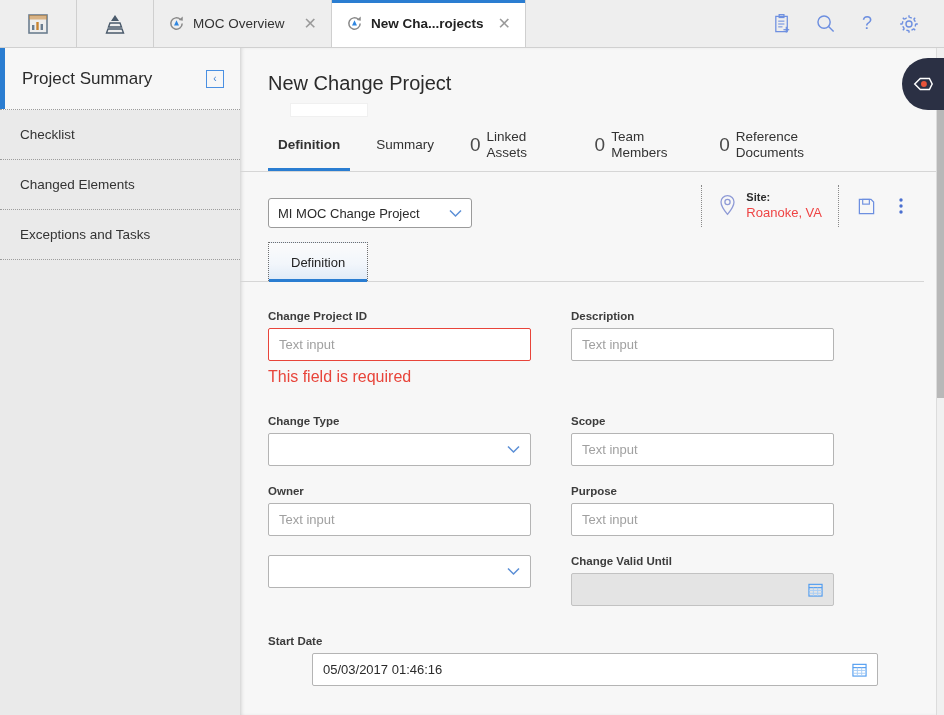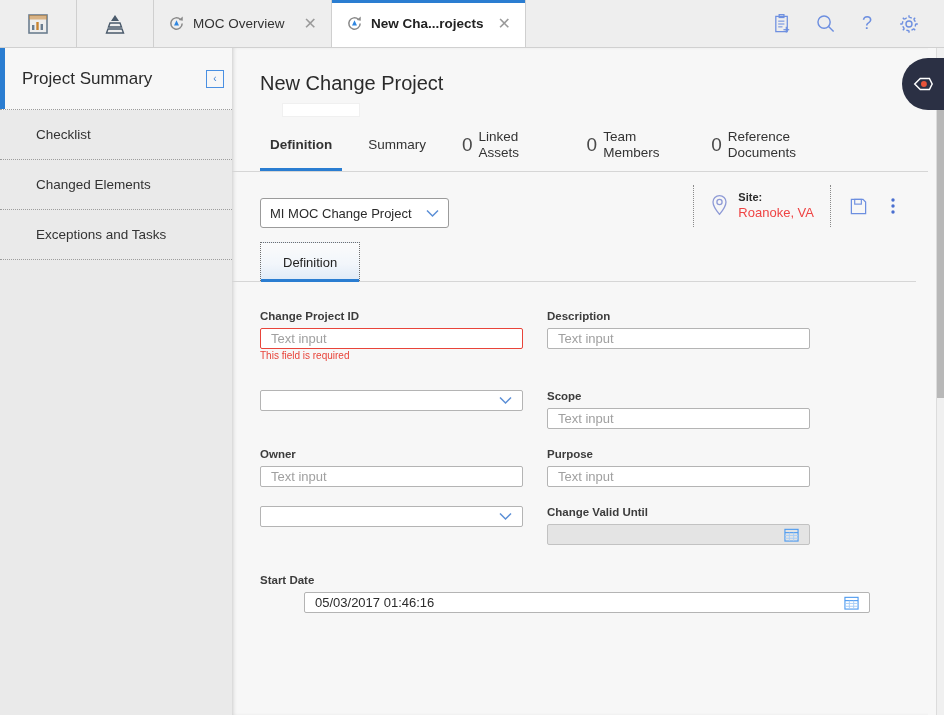--- a/index.html
+++ b/index.html
@@ -71,29 +71,29 @@
     background: #2a7dd1;
   }
   .sb-title { font-size: 17px; color: #2b2b2b; }
   .sb-collapse {
     width: 18px; height: 18px; border: 1px solid #4a90e2;
     display: flex; align-items: center; justify-content: center;
     color: #3b7fd4; font-size: 10px; cursor: pointer; background: #f7f7f7;
   }
   .sb-item {
     height: 50px; display: flex; align-items: center;
-    padding-left: 36px; font-size: 13.5px; color: #333;
+    padding-left: 20px; font-size: 13.5px; color: #333;
     border-bottom: 1px dotted #9d9d9d; cursor: pointer;
     background: #eaeaea;
   }
   .sb-rest { background: #eaeaea; height: 100%; }
 
   
   .main {
-    position: absolute; top: 48px; left: 232px; width: 696px; height: 667px;
+    position: absolute; top: 48px; left: 240px; width: 696px; height: 667px;
     background: #f7f7f7; overflow: hidden;
     box-shadow: inset 3px 0 5px -3px rgba(0,0,0,0.25);
   }
   .page-title {
     font-size: 20px; color: #2b2b2b; padding: 24px 0 0 28px;
   }
   .title-ghost {
     width: 78px; height: 14px; background: #ffffff; margin: 8px 0 0 50px;
     border: 1px solid #f0f0f0;
   }
@@ -118,21 +118,21 @@
   .mtab-txt { line-height: 1.15; max-width: 72px; }
 
   
   .ds-row {
     display: flex; align-items: flex-end; justify-content: space-between;
     padding: 12px 22px 0 28px;
   }
   .ds-left { }
   .ds-label { font-size: 12.5px; color: #444; margin-bottom: 5px; }
   .ds-select {
-    width: 189px; height: 30px; background: #fff;
+    width: 204px; height: 30px; background: #fff;
     border: 1px solid #9b9b9b; border-radius: 3px;
     display: flex; align-items: center; justify-content: space-between;
     padding: 0 9px; font-size: 13px; color: #2b2b2b; cursor: pointer;
   }
   .chev { color: #5b8fd6; font-size: 11px; }
 
   .ds-right { display: flex; align-items: center; height: 44px; }
   .site-box {
     display: flex; align-items: center; gap: 9px;
     border-left: 1px dotted #8a8a8a; border-right: 1px dotted #8a8a8a;
@@ -152,35 +152,35 @@
     border: 1px dotted #6f6f6f; border-bottom: none;
     background: linear-gradient(to bottom, #fbfbfb 0%, #f2f6fb 55%, #dfeaf7 100%);
   }
   .subtab::after {
     content: ""; position: absolute; left: 0; right: 0; bottom: -1px; height: 3px;
     background: #2a7dd1;
   }
 
   
   .form { padding: 28px 0 0 0; }
-  .frow { display: flex; padding: 0 0 0 28px; gap: 24px; margin-bottom: 19px; }
+  .frow { display: flex; padding: 0 0 0 28px; gap: 40px; margin-bottom: 19px; }
   .fcol { width: 263px; }
   .flbl { font-size: 11.5px; font-weight: bold; color: #3c3c3c; margin-bottom: 6px; }
   .finput {
-    width: 100%; height: 21px; background: #fff;
+    width: 100%; height: 33px; background: #fff;
     border: 1px solid #b4b4b4; border-radius: 2px;
     display: flex; align-items: center; padding: 0 10px;
     font-size: 13px; color: #2b2b2b;
   }
   .finput.ph { color: #a0a0a0; }
   .finput.err { border: 1px solid #e8443a; }
   .finput.sel { justify-content: space-between; cursor: pointer; }
   .finput.disabled { background: #e4e4e4; border-color: #c2c2c2; justify-content: flex-end; }
   .finput.date { justify-content: space-between; margin-left: 44px; }
-  .ferr { font-size: 10px; color: #e8443a; margin-top: 1px; }
+  .ferr { font-size: 16px; color: #e8443a; margin-top: 7px; }
   .fwide { width: 566px; }
   .cal { color: #4f9bf0; }
 
   svg { display: block; }
   .spacer-lg { height: 10px; }
 
   
   .fab {
     position: absolute; right: 0; top: 58px;
     width: 42px; height: 52px; background: #2b3044;
@@ -391,20 +391,21 @@
         <div class="fcol">
           <div class="flbl">Description</div>
           <div class="finput ph">Text input</div>
         </div>
       </div>
 
       <div class="spacer-lg"></div>
 
       <div class="frow">
         <div class="fcol">
+          <div class="flbl">Change Type</div>
           <div class="finput sel">
             <span></span>
             <span class="chev">
               <svg width="13" height="9" viewBox="0 0 13 9">
                   <polyline points="1,1.5 6.5,7 12,1.5" fill="none" stroke="#5b8fd6" stroke-width="1.5"></polyline>
                 </svg>
             </span>
           </div>
         </div>
         <div class="fcol">

